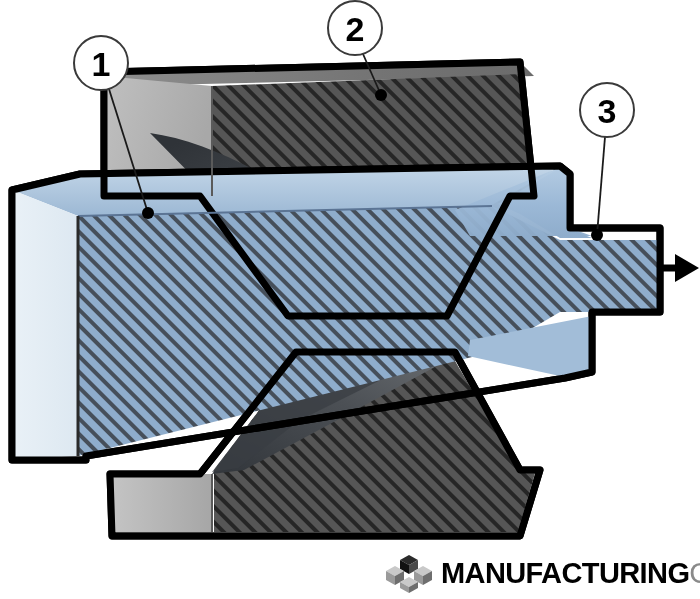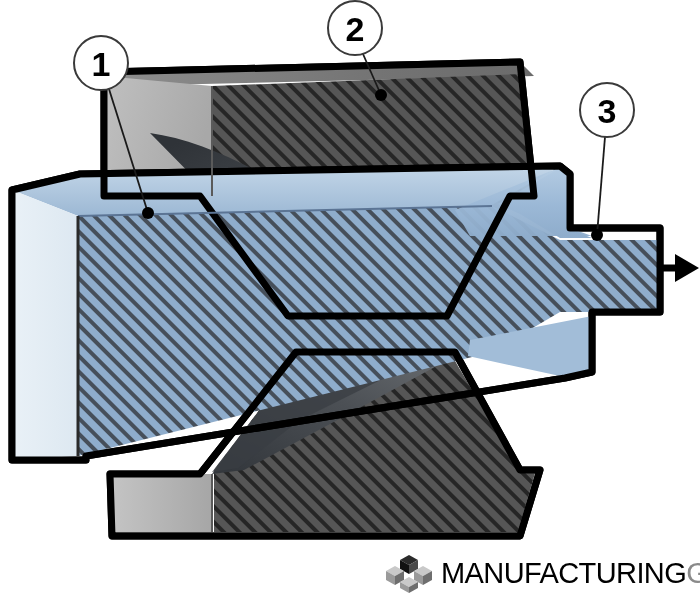--- a/index.html
+++ b/index.html
@@ -70,21 +70,21 @@
     flex: 0 0 auto;
   }
   .logo-text {
     font-family: "Liberation Sans", sans-serif;
     font-size: 29px;
     letter-spacing: -0.6px;
     line-height: 1;
     white-space: nowrap;
   }
   .logo-text .brand-bold {
-    font-weight: normal;
+    font-weight: bold;
     color: #000000;
   }
   .logo-text .brand-light {
     font-weight: normal;
     color: #8a8a8a;
   }
 </style>
 </head>
 <body>
 

